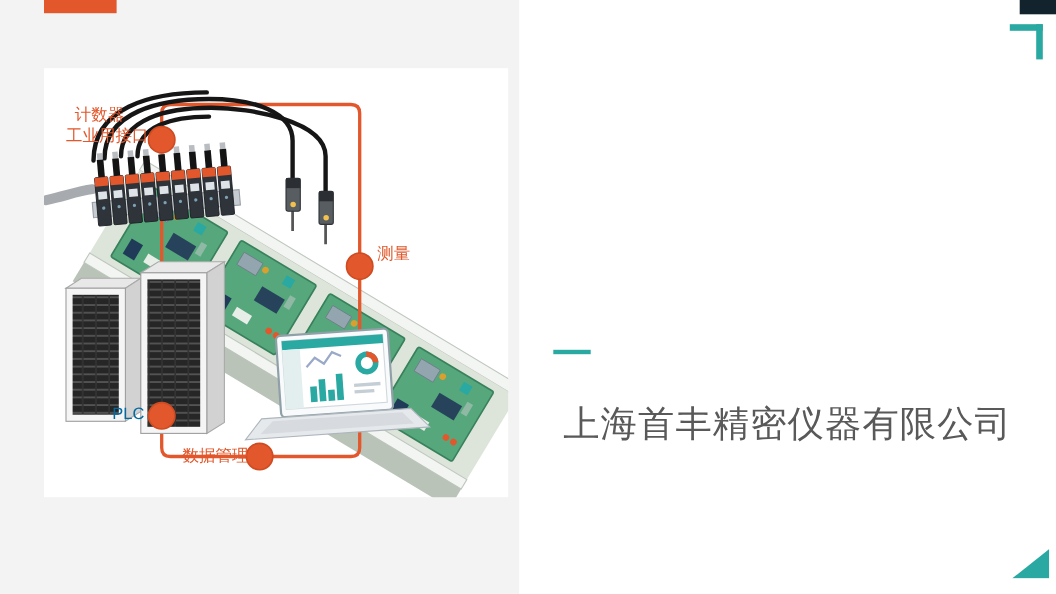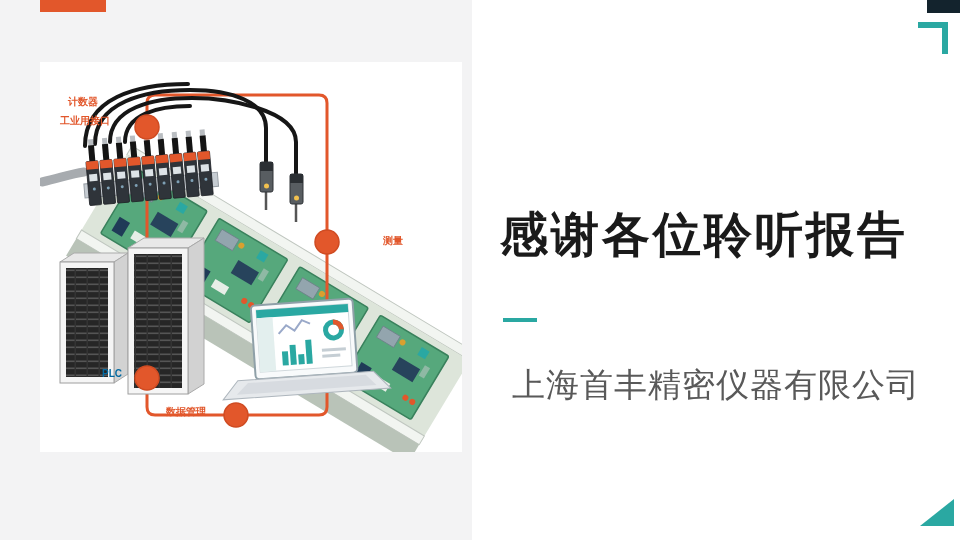--- a/index.html
+++ b/index.html
@@ -10,21 +10,21 @@
   .left-bg { position:absolute; left:0; top:0; width:472px; height:540px; background:#f3f3f4; }
   .top-accent { position:absolute; left:40px; top:0; width:66px; height:12px; background:#E2572B; }
   .corner-dark { position:absolute; right:0; top:0; width:33px; height:13px; background:#13232d; }
   .corner-teal { position:absolute; right:12px; top:22px; width:24px; height:26px;
                  border-top:6px solid #2AA8A2; border-right:6px solid #2AA8A2; }
   .bottom-triangle { position:absolute; right:6px; bottom:14px; width:34px; height:27px;
                  background:#2AA8A2; clip-path:polygon(100% 0,100% 100%,0 100%); }
   .logo { position:absolute; right:42px; top:16px; width:80px; height:94px; }
 
   .illustration-panel { position:absolute; left:40px; top:62px; width:422px; height:390px; background:#ffffff; }
-  .diagram-label { position:absolute; font-size:10px; font-weight:700; color:#E2572B; white-space:nowrap; }
+  .diagram-label { position:absolute; font-size:15px; font-weight:400; color:#E2572B; white-space:nowrap; }
   .diagram-label.dark { color:#0369a1; }
 
   .title { position:absolute; left:500px; top:203px; font-size:48px; font-weight:700;
            color:#1a1a1a; letter-spacing:3px; white-space:nowrap; }
   .subtitle { position:absolute; left:503px; top:284px; font-size:14px; font-weight:500;
            color:#9B9B9B; letter-spacing:0.62em; word-spacing:0.5em; white-space:nowrap; }
   .divider { position:absolute; left:503px; top:318px; width:34px; height:4px; background:#2AA8A2; }
   .company { position:absolute; left:512px; top:363px; font-size:33px; font-weight:400;
            color:#595959; letter-spacing:1px; white-space:nowrap; }
 </style>
@@ -148,22 +148,21 @@
       <g fill="#E2572B" stroke="#cf4b22" stroke-width="1.5">
         <circle cx="107" cy="65" r="12"></circle>
         <circle cx="287" cy="180" r="12"></circle>
         <circle cx="107" cy="316" r="12"></circle>
         <circle cx="196" cy="353" r="12"></circle>
       </g>
     </svg>
 
     <div class="diagram-label" style="left:28px; top:33px;">计数器</div>
     <div class="diagram-label" style="left:20px; top:52px;">工业用接口</div>
-    <div class="diagram-label" style="left:303px; top:172px;margin-left:40px;">测量</div>
+    <div class="diagram-label" style="left:303px; top:159px;">测量</div>
     <div class="diagram-label dark" style="left:62px; top:306px;">PLC</div>
     <div class="diagram-label" style="left:126px; top:343px;">数据管理</div>
   </div>
 
-  <div class="title">感谢各位聆听报告</div>
   <div class="divider"></div>
   <div class="company">上海首丰精密仪器有限公司</div>
 
 </div>
 
 </body></html>

